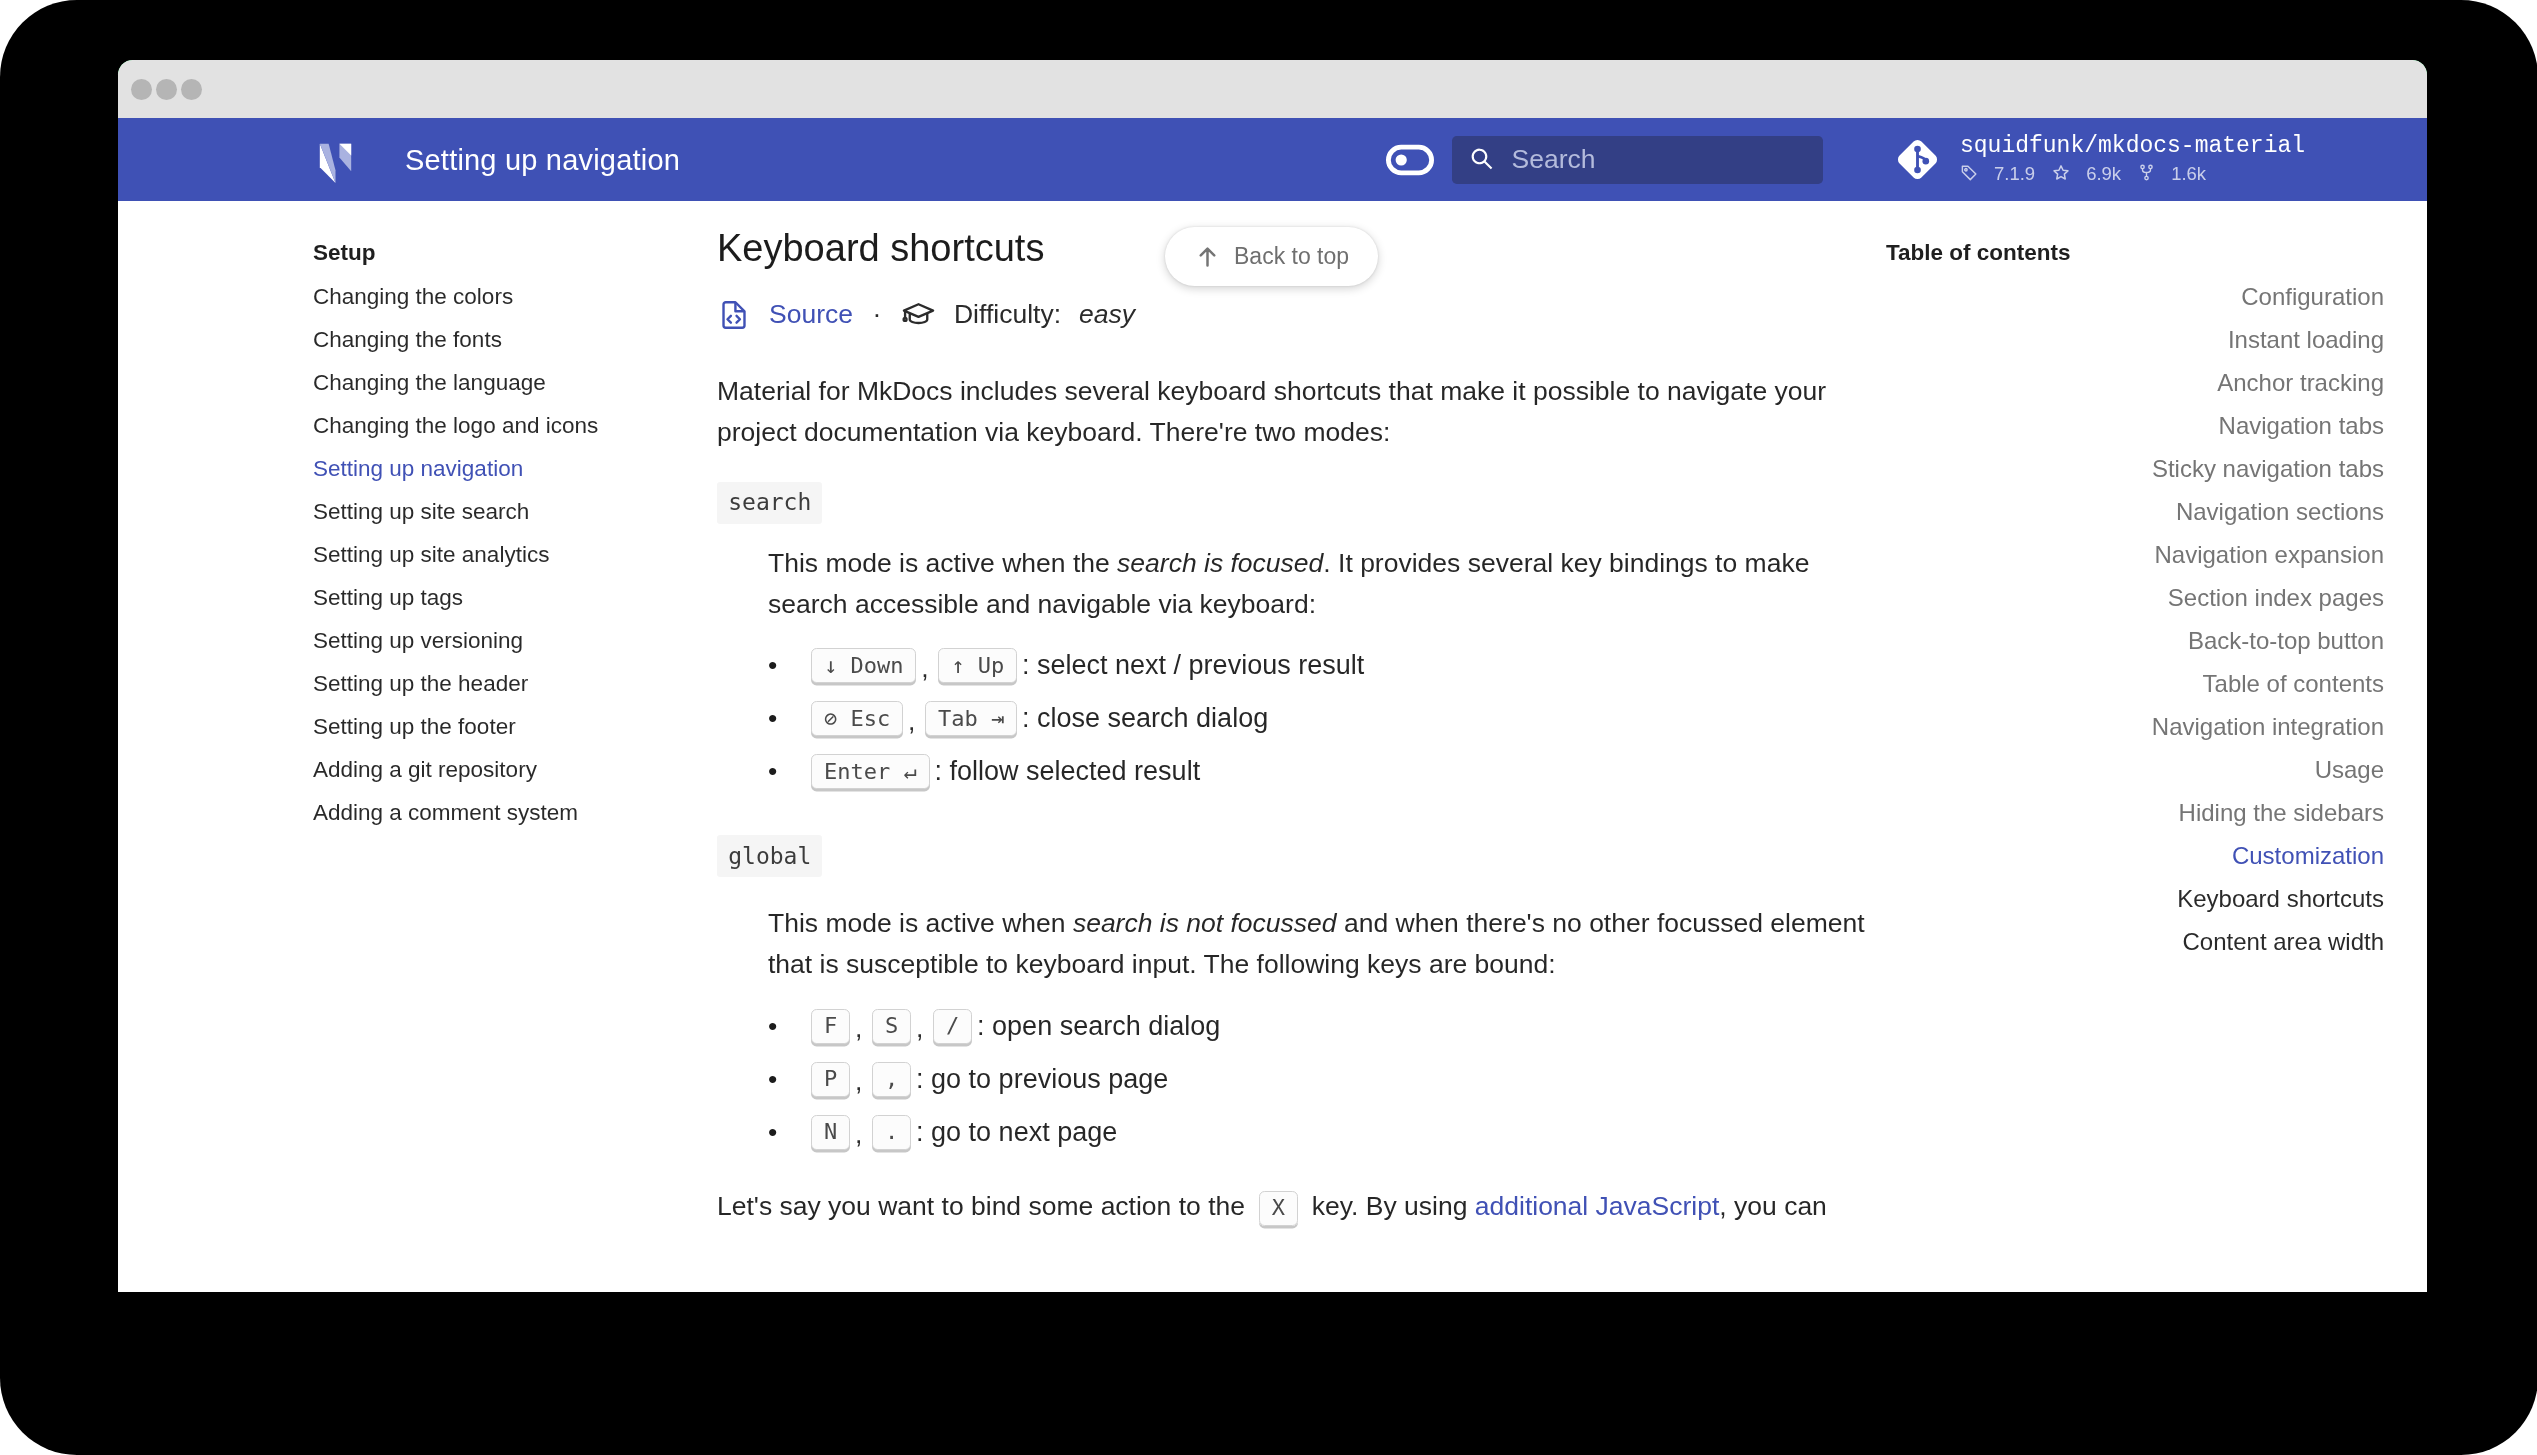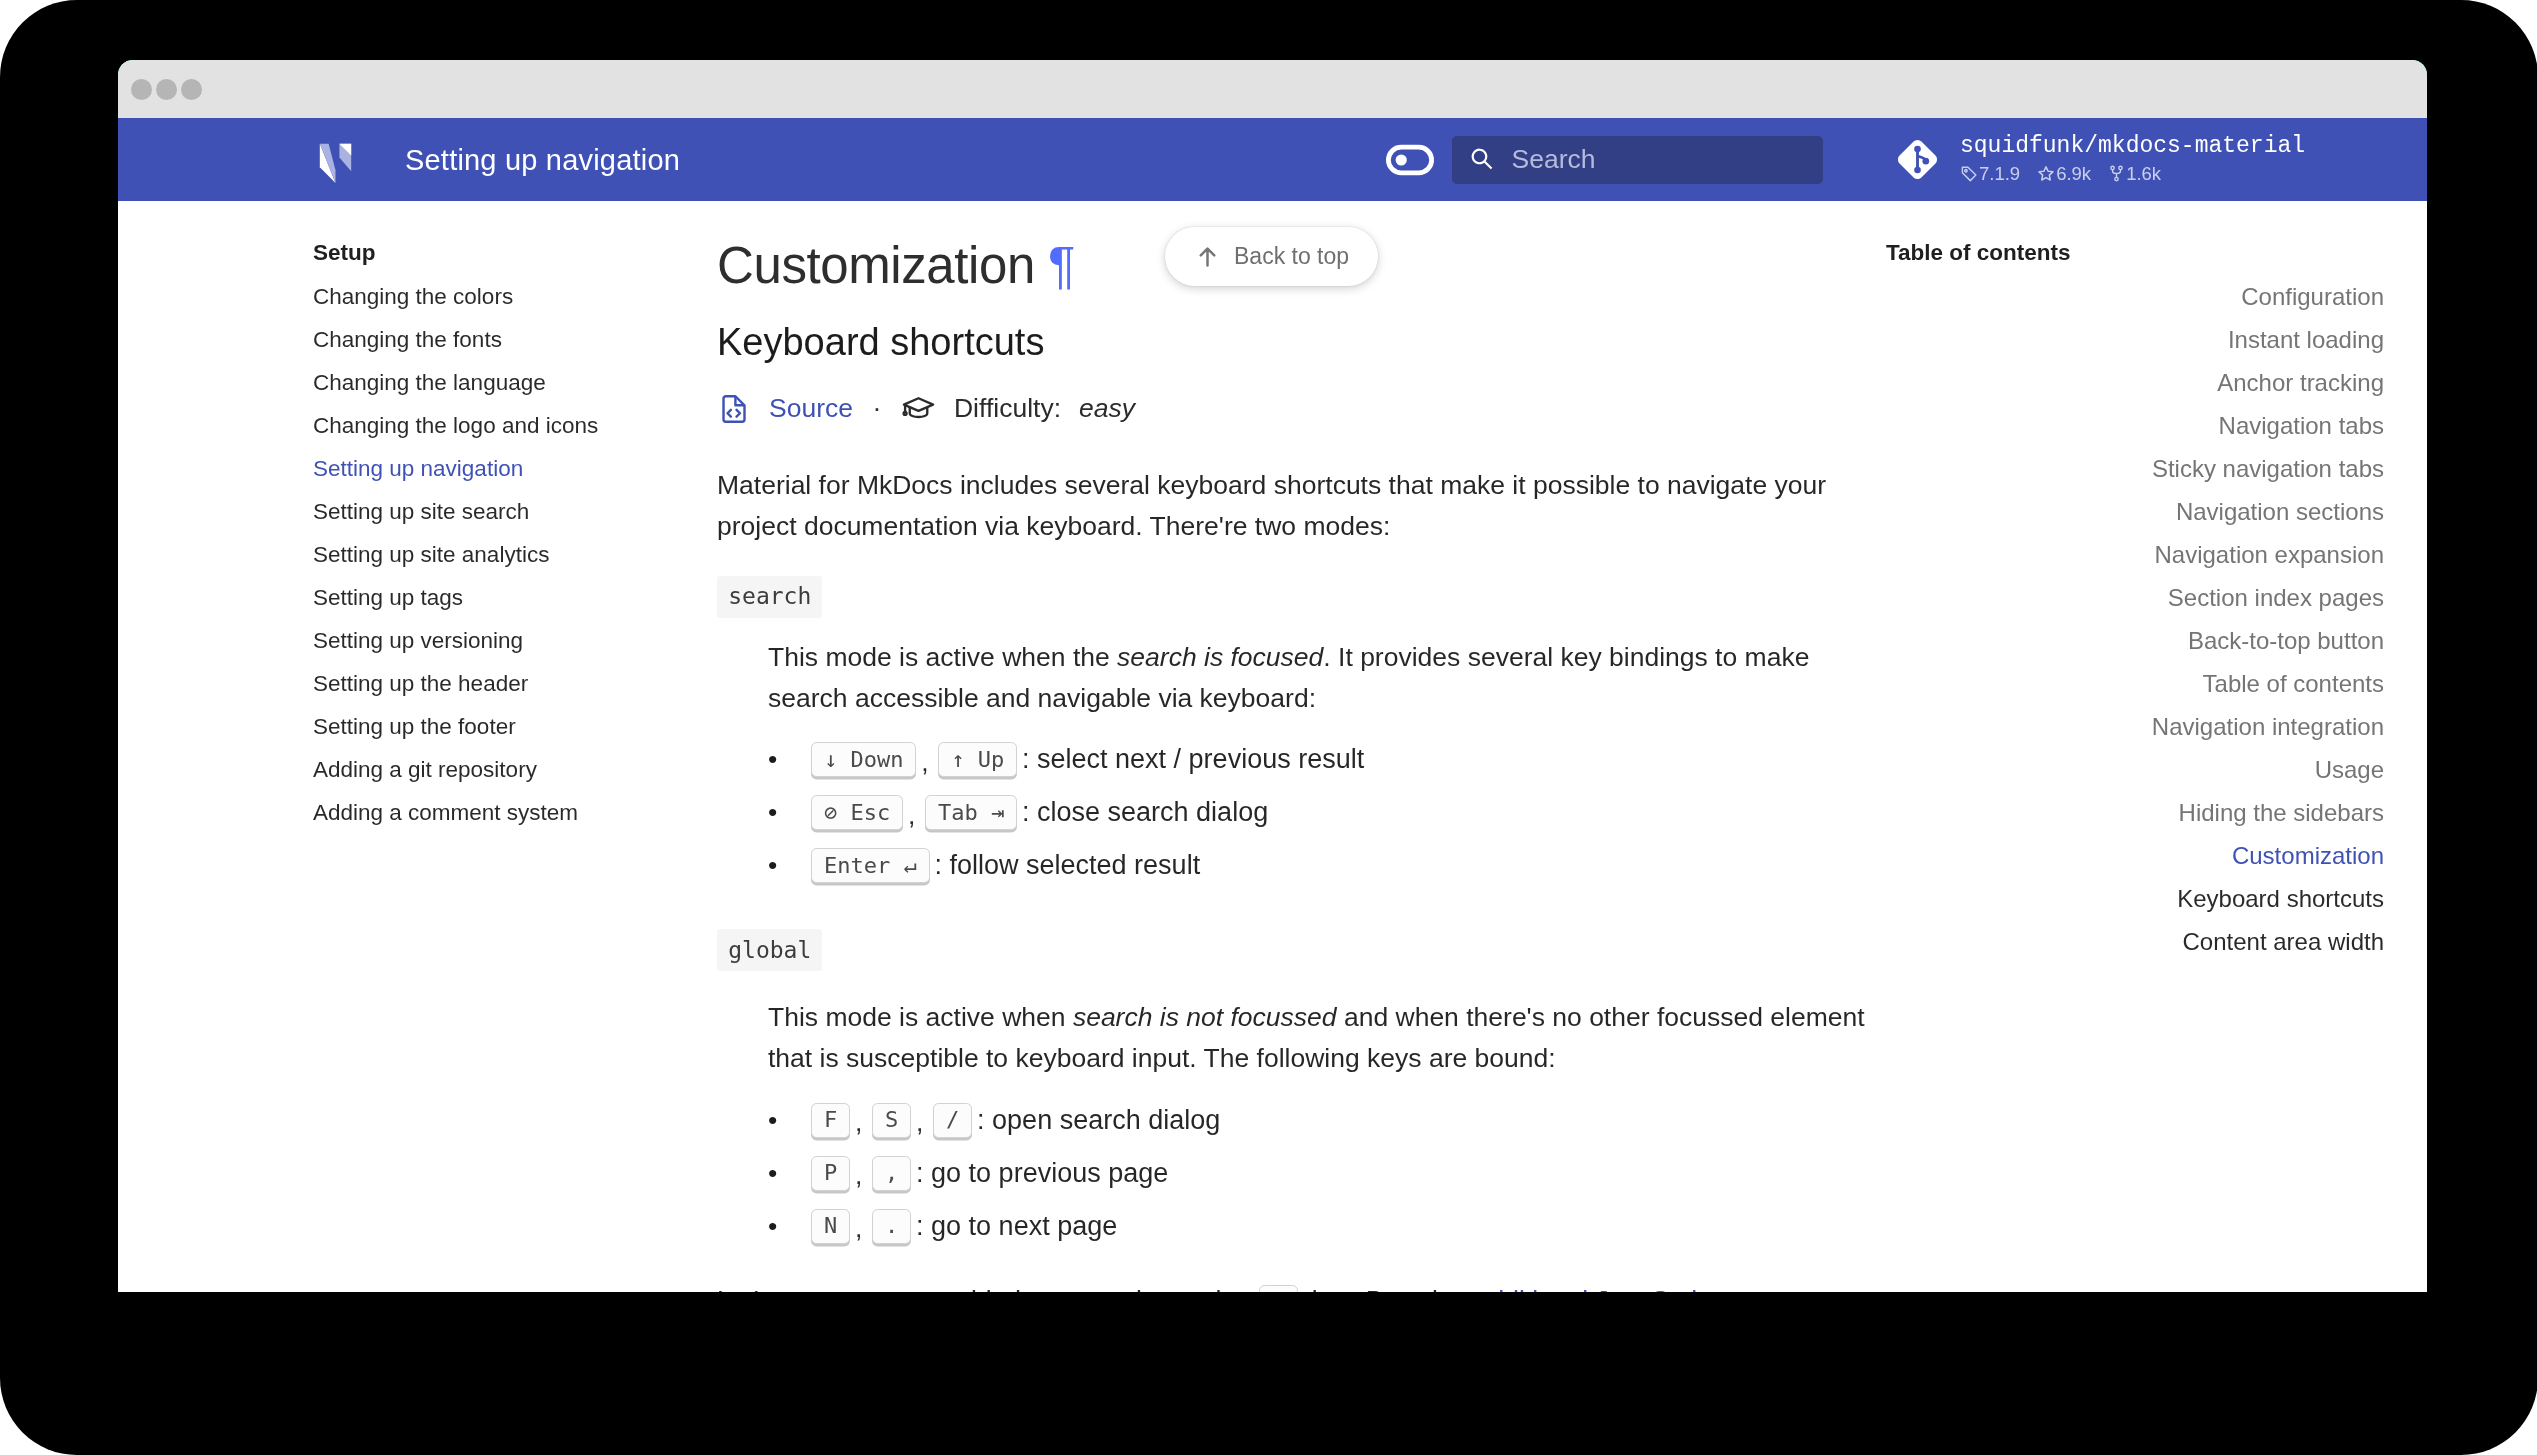--- a/index.html
+++ b/index.html
@@ -15,21 +15,21 @@
   .appbar{position:relative;height:84px;background:#3f51b5;color:#fff;}
   .logo{position:absolute;left:194px;top:18.5px;width:47px;height:47px;}
   .app-title{position:absolute;left:287px;top:0;height:84px;line-height:84px;font-size:29px;font-weight:400;letter-spacing:0.2px;}
   .toggle{position:absolute;left:1267px;top:26px;width:50px;height:32px;cursor:pointer;}
   .searchbox{position:absolute;left:1334px;top:17.7px;width:371px;height:48px;background:#333f85;border-radius:4.8px;
              display:flex;align-items:center;padding:0 0 0 16px;box-sizing:border-box;gap:14.5px;}
   .searchbox .ph{font-size:26.5px;color:#b4bbdc;}
   .repo{position:absolute;left:1773px;top:14.5px;display:flex;align-items:center;gap:16px;cursor:pointer;}
   .repo-name{font-size:23px;line-height:27px;font-family:Liberation Mono, monospace;}
   .repo-facts{display:flex;align-items:center;gap:16px;font-size:18.5px;color:rgba(255,255,255,.72);margin-top:2.4px;}
-  .fact{display:flex;align-items:center;gap:0;}
+  .fact{display:flex;gap:15px;}
   
   .content{position:absolute;top:141px;left:0;right:0;bottom:0;background:#fff;}
   
   .sidebar{position:absolute;left:195px;top:29px;width:377px;}
   .panel-title{font-size:22.5px;font-weight:700;color:#1f1f1f;height:45px;line-height:45px;}
   .side-item{display:block;height:43px;line-height:43px;font-size:22.5px;color:rgba(0,0,0,.84);cursor:pointer;
              white-space:nowrap;text-decoration:none;}
   .side-item.is-active{color:#4051b5;}
   
   .toc{position:absolute;left:1768px;top:29px;width:498px;}
@@ -193,21 +193,20 @@
       </nav>
 
       <main class="main">
         <div class="back-top">
           <svg width="27" height="27" viewBox="0 0 24 24" fill="none" stroke="#757575" stroke-width="2.2" stroke-linecap="round" stroke-linejoin="round">
             <path d="M12 20V5M6 11l6-6 6 6"></path>
           </svg>
           <span>Back to top</span>
         </div>
 
-        <h1 class="page-h1"><span>Customization</span><span class="pilcrow">¶</span></h1>
 
         <h2 class="page-h2">Keyboard shortcuts</h2>
 
         <div class="meta">
           <svg width="34" height="34" viewBox="0 0 24 24" fill="none" stroke="#4051b5" stroke-width="1.7" stroke-linejoin="round">
             <path d="M13 3H6.2C5.3 3 4.6 3.7 4.6 4.6v14.8c0 .9.7 1.6 1.6 1.6h11.6c.9 0 1.6-.7 1.6-1.6V9.4L13 3Z"></path>
             <path d="M13 3v6.4h6.4"></path>
             <path d="M9.8 12.6 7.4 15l2.4 2.4M13.8 12.6l2.4 2.4-2.4 2.4" stroke-linecap="round"></path>
           </svg>
           <a>Source</a>

